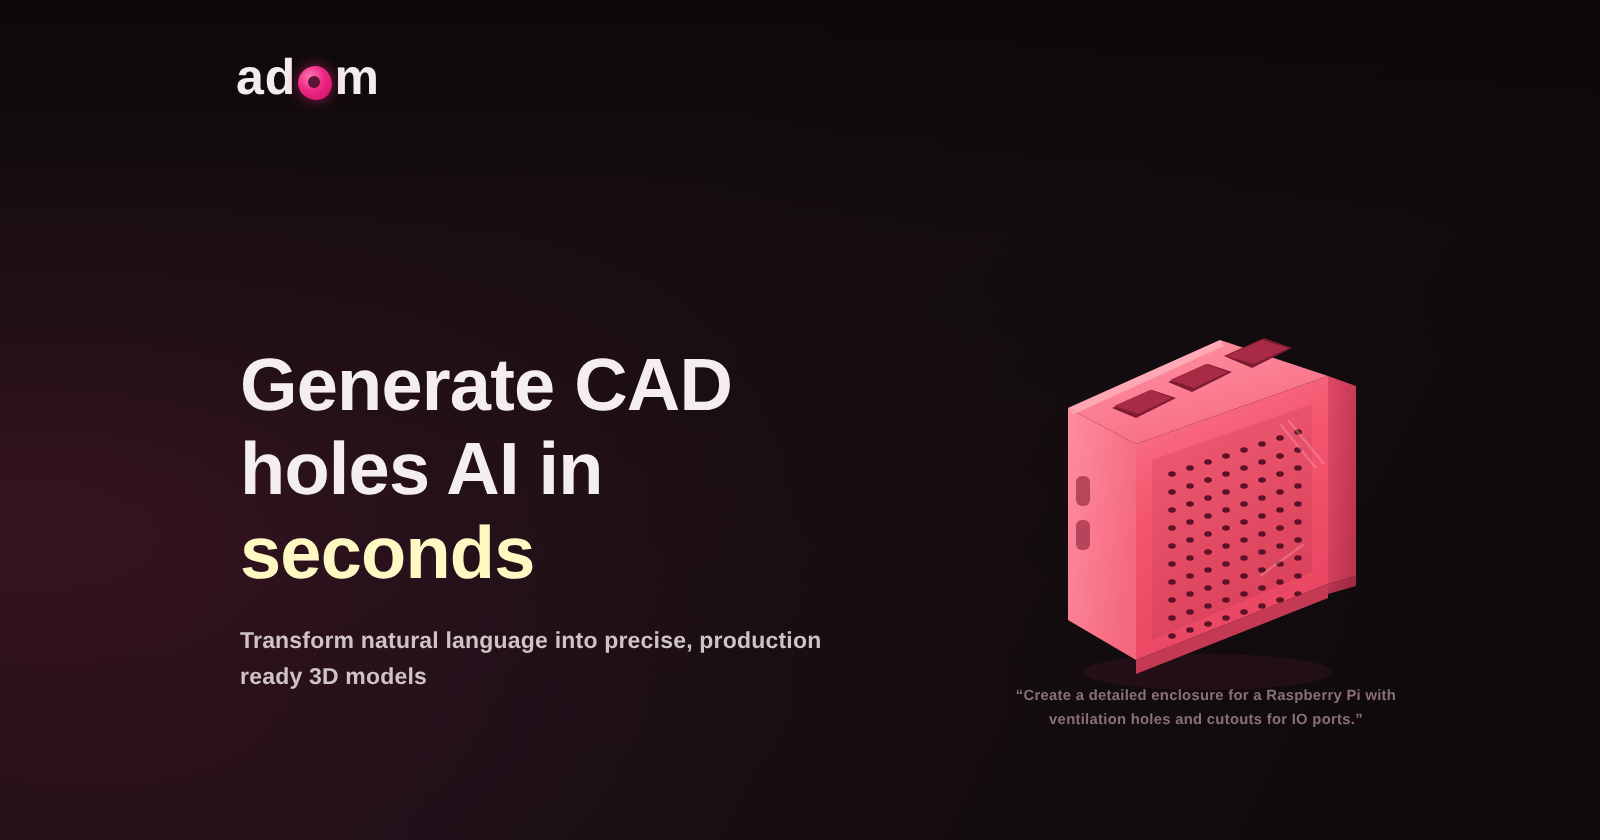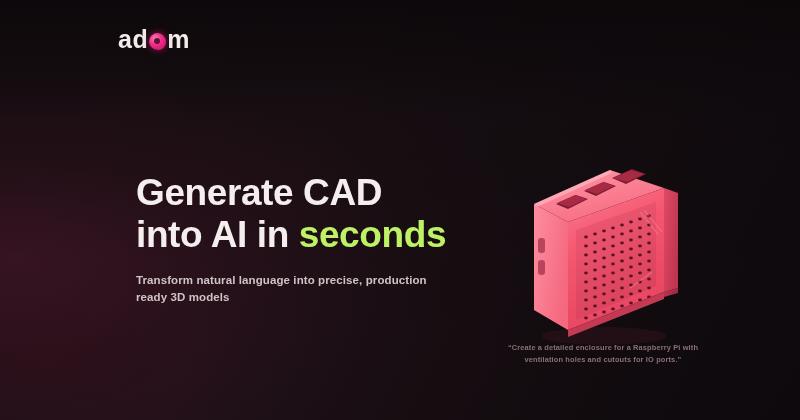--- a/index.html
+++ b/index.html
@@ -74,32 +74,32 @@
     position:absolute;
     left:5px; top:5px;
     width:6px; height:6px;
     border-radius:50%;
     background:#3d0a22;
     opacity:0.85;
   }
 
   
   #copy {
-    position:absolute; left:136px; top:172px;
+    position:absolute; left:120px; top:172px;
     width:330px;
   }
   .headline {
     font-size:37px;
     font-weight:600;
     line-height:1.13;
     letter-spacing:-0.4px;
     color:#f4efee;
   }
   .headline .accent {
-    color:#bef264;
+    color:#fef9c3;
   }
   .subtitle {
     margin-top:16px;
     font-size:11.5px;
     line-height:1.5;
     letter-spacing:0.1px;
     color:#cfc3c4;
     max-width:308px;
     font-weight:bold;
   }
@@ -150,21 +150,21 @@
     <span class="logo-text">
         <span>ad</span>
         <span class="logo-blob"></span>
         <span>m</span>
       </span>
   </div>
 
   <div id="copy">
     <h1 class="headline">
       <span>Generate CAD</span><br>
-      <span>into AI in </span><span class="accent">seconds</span>
+      <span>holes AI in </span><span class="accent">seconds</span>
     </h1>
     <p class="subtitle">Transform natural language into precise, production ready 3D models</p>
   </div>
 
   <div id="model-area">
     <div class="model-glow"></div>
 
     <svg id="model-svg" viewBox="0 0 186 190">
       <defs>
         <linearGradient id="faceFront" x1="0" y1="0" x2="0.35" y2="1">

